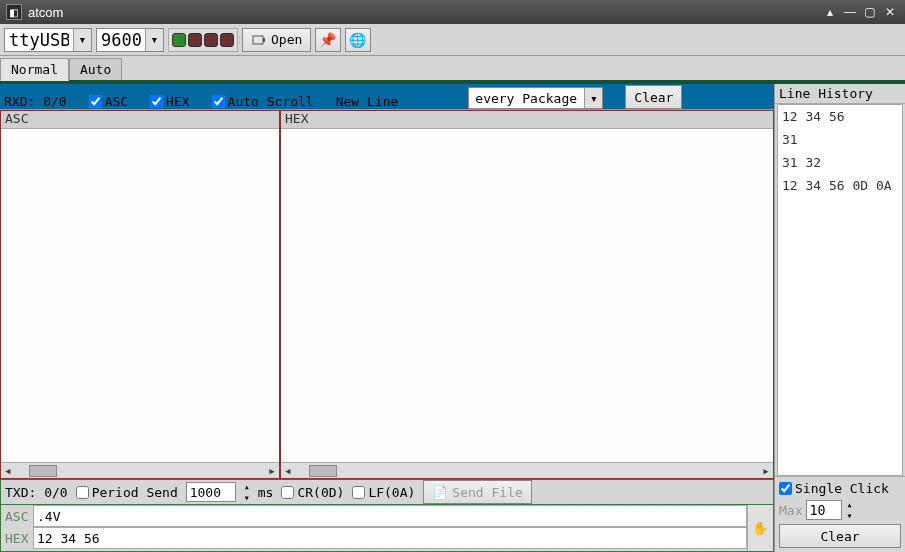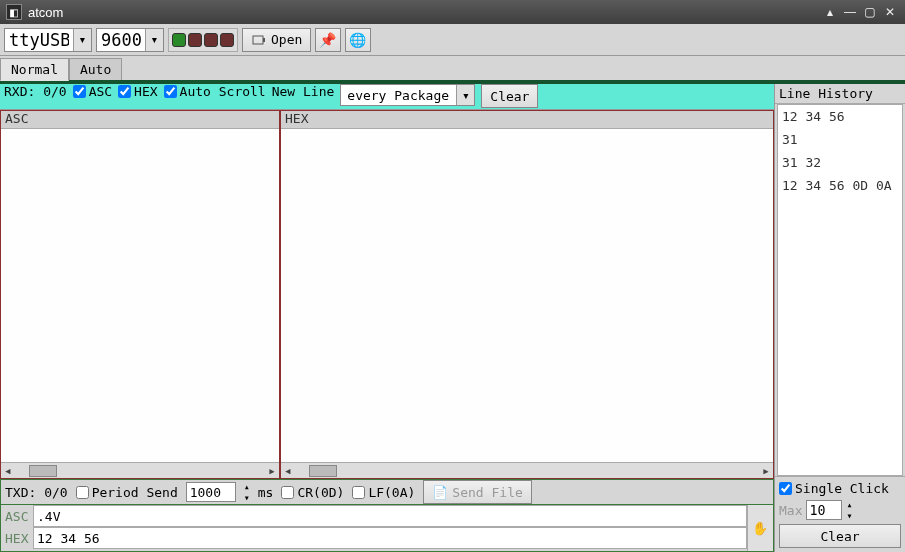--- a/index.html
+++ b/index.html
@@ -144,35 +144,36 @@
   overflow: hidden;
 }
 .right-col {
   width: 130px;
   display: flex;
   flex-direction: column;
   background: #d6d6d6;
 }
 .rx-bar {
   display: flex;
-  align-items: flex-start;
+  align-items: flex-end;
   height: 26px;
   padding: 0 4px;
-  gap: 6px;
-  background: #5eead4;
+  gap: 22px;
+  background: #0369a1;
   border-bottom: 1px solid #999;
 }
 .chk { display: flex; align-items: center; gap: 3px; }
 .chk input { width: 13px; height: 13px; }
 .select {
   background: #fff;
   border: 1px solid #888;
   height: 22px;
   display: flex;
   align-items: center;
+  margin-left: 48px;
 }
 .select .sel-text { padding: 0 6px; min-width: 115px;}
 .select .arrow { width: 18px; border-left: 1px solid #999; background:#e0e0e0; height:100%;display:flex;align-items:center;justify-content:center;cursor:pointer;}
 .panes {
   flex: 1;
   display: flex;
   overflow: hidden;
 }
 .pane {
   display: flex;

